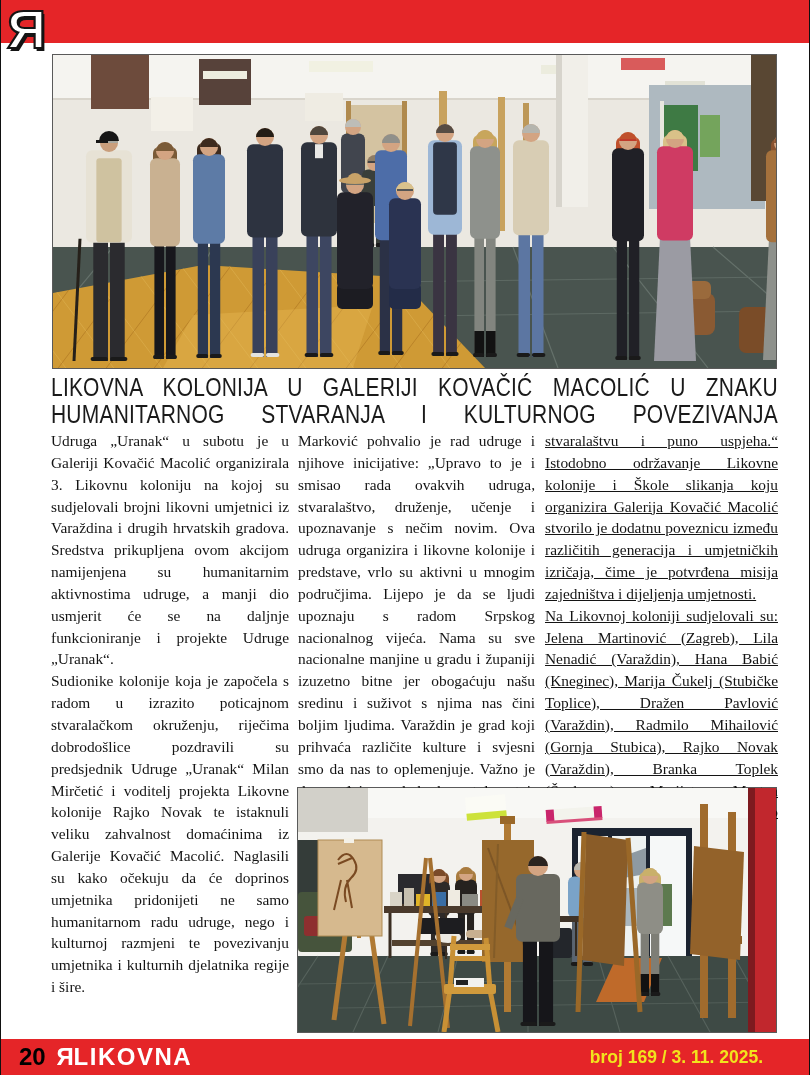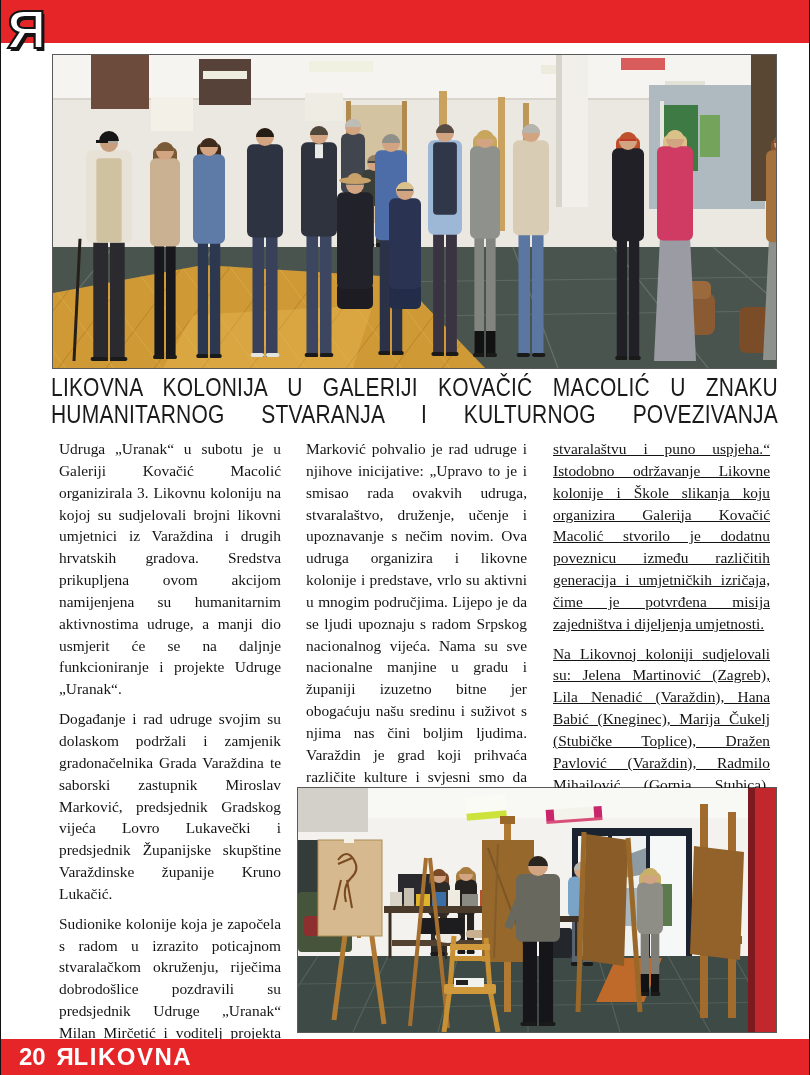--- a/index.html
+++ b/index.html
@@ -12,27 +12,27 @@
   .photo{position:absolute;outline:1px solid rgba(20,20,20,.7);background:#ddd;}
   .photo svg{display:block;width:100%;height:100%;}
   .photo1{left:52px;top:55px;width:723px;height:313px;}
   .photo2{left:297px;top:788px;width:478px;height:244px;}
   .headline{position:absolute;left:50px;top:373px;width:727px;color:#1a1a1a;
         font-family:"Liberation Sans",sans-serif;transform:scaleY(1.25);transform-origin:50% 0;}
   .hline{font-size:21px;line-height:22px;font-weight:500;letter-spacing:.2px;
         text-align:justify;text-align-last:justify;}
   .col{position:absolute;top:430px;font-family:"Liberation Serif",serif;
         font-size:15.4px;line-height:21.85px;color:#141414;}
-  .col p{margin:8px;text-align:justify;}
+  .col p{margin:0;text-align:justify;}
   .col1{left:50px;width:238px;}
   .col2{left:297px;width:237px;}
   .col3{left:544px;width:233px;text-decoration:underline;}
   .footer{position:absolute;left:0;bottom:0;width:100%;height:36px;background:#e52528;
         display:flex;align-items:center;font-family:"Liberation Sans",sans-serif;}
-  .pagenum{color:#ffffff;font-size:24px;font-weight:bold;margin-left:18px;}
+  .pagenum{color:#000000;font-size:24px;font-weight:bold;margin-left:18px;}
   .flogo{color:#fff;font-size:24px;font-weight:bold;letter-spacing:1.5px;margin-left:9px;}
   .flogo .mr{display:inline-block;transform:scaleX(-1);}
   .issue{margin-left:auto;margin-right:46px;color:#f2e31d;font-weight:bold;font-size:17.5px;}
 </style>
 </head>
 <body>
 
 <div class="page">
 
   <div class="top-band">
@@ -232,21 +232,20 @@
       </svg>
   </div>
 
   <div class="headline">
     <div class="hline">LIKOVNA KOLONIJA U GALERIJI KOVAČIĆ MACOLIĆ U ZNAKU</div>
     <div class="hline">HUMANITARNOG STVARANJA I KULTURNOG POVEZIVANJA</div>
   </div>
 
   <div class="col col1">
     <p>Udruga „Uranak“ u subotu je u Galeriji Kovačić Macolić organizirala 3. Likovnu koloniju na kojoj su sudjelovali brojni likovni umjetnici iz Varaždina i drugih hrvatskih gradova. Sredstva prikupljena ovom akcijom namijenjena su humanitarnim aktivnostima udruge, a manji dio usmjerit će se na daljnje funkcioniranje i projekte Udruge „Uranak“.</p>
-    <p>Događanje i rad udruge svojim su dolaskom podržali i zamjenik gradonačelnika Grada Varaždina te saborski zastupnik Miroslav Marković, predsjednik Gradskog vijeća Lovro Lukavečki i predsjednik Županijske skupštine Varaždinske županije Kruno Lukačić.</p>
     <p>Sudionike kolonije koja je započela s radom u izrazito poticajnom stvaralačkom okruženju, riječima dobrodošlice pozdravili su predsjednik Udruge „Uranak“ Milan Mirčetić i voditelj projekta Likovne kolonije Rajko Novak te istaknuli veliku zahvalnost domaćinima iz Galerije Kovačić Macolić. Naglasili su kako očekuju da će doprinos umjetnika pridonijeti ne samo humanitarnom radu udruge, nego i kulturnoj razmjeni te povezivanju umjetnika i kulturnih djelatnika regije i šire.</p>
 
   </div>
 
   <div class="col col2">
     <p>Marković pohvalio je rad udruge i njihove inicijative: „Upravo to je i smisao rada ovakvih udruga, stvaralaštvo, druženje, učenje i upoznavanje s nečim novim. Ova udruga organizira i likovne kolonije i predstave, vrlo su aktivni u mnogim područjima. Lijepo je da se ljudi upoznaju s radom Srpskog nacionalnog vijeća. Nama su sve nacionalne manjine u gradu i županiji izuzetno bitne jer obogaćuju našu sredinu i suživot s njima nas čini boljim ljudima. Varaždin je grad koji prihvaća različite kulture i svjesni smo da nas to oplemenjuje. Važno je da surađujemo, da budemo tolerantni. Grad Varaždin uvijek će podržavati ovakva događanja i rad udruge. Svim sudionicima želim da uživaju u svom</p>
   </div>
 
   <div class="col col3">
     <p>stvaralaštvu i puno uspjeha.“ Istodobno održavanje Likovne kolonije i Škole slikanja koju organizira Galerija Kovačić Macolić stvorilo je dodatnu poveznicu između različitih generacija i umjetničkih izričaja, čime je potvrđena misija zajedništva i dijeljenja umjetnosti.</p>
@@ -381,15 +380,16 @@
         <rect x="218" y="86" width="44" height="67.84" fill="#68685f" rx="6"></rect>
         <circle cx="240" cy="78" r="10" fill="#d3a482"></circle>
         <path d="M 230,78 a 10,10 0 0 1 20,0 z" fill="#2a2420"></path>
         <line x1="222" y1="110" x2="210" y2="140" stroke="#68685f" stroke-width="8"></line>
       </svg>
   </div>
 
   <div class="footer">
     <span class="pagenum">20</span>
     <span class="flogo logo-split"><span class="mr">R</span><span>LIKOVNA</span></span>
+    <span class="issue">broj 169 / 3. 11. 2025.</span>
   </div>
 
 </div>
 
 </body></html>

